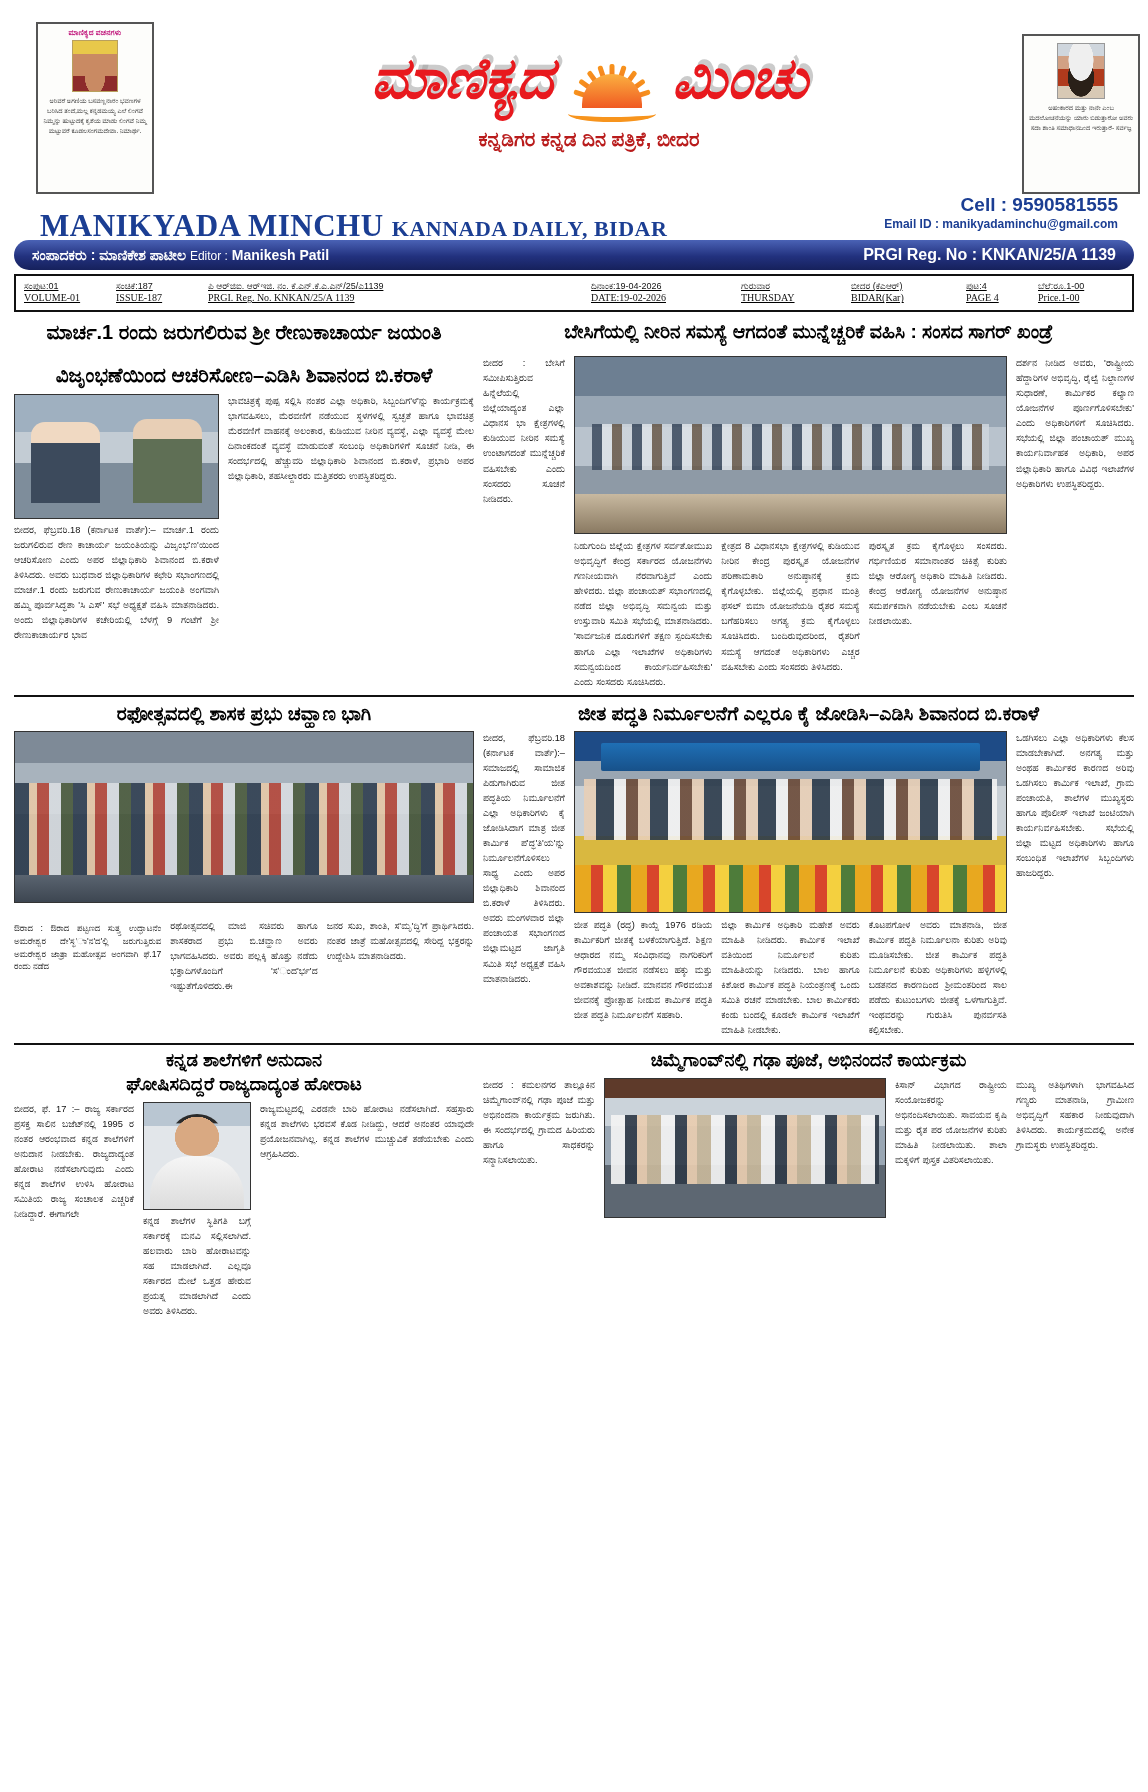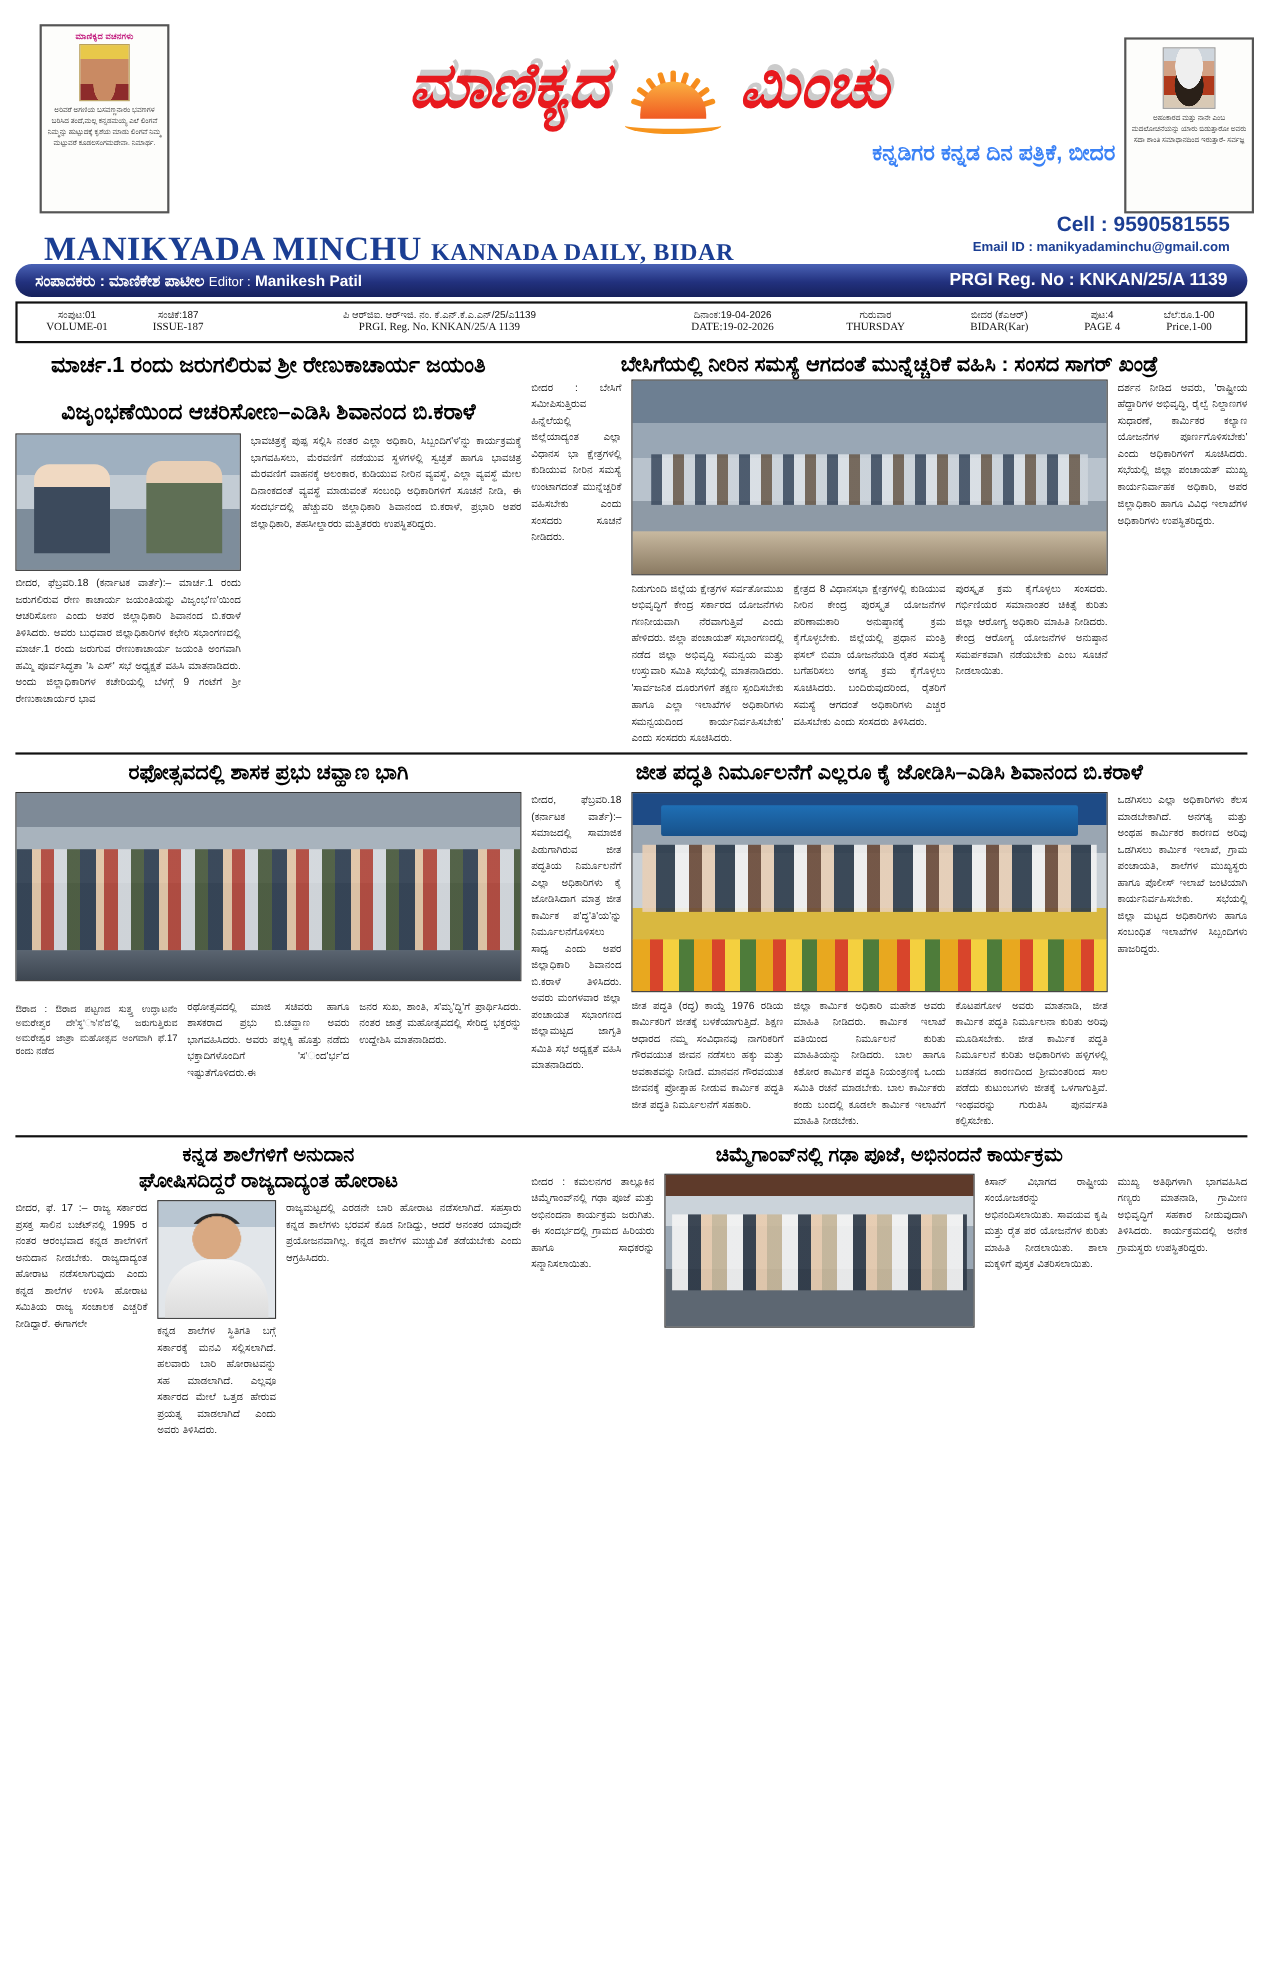--- a/index.html
+++ b/index.html
@@ -57,22 +57,22 @@
   .sun .dome {
     position:absolute; left:26px; bottom:18px; width:60px; height:34px;
     background: linear-gradient(#fbb040,#f05a22);
     border-radius: 30px 30px 0 0;
   }
   .sun .base {
     position:absolute; left:12px; bottom:4px; width:88px; height:16px;
     border-bottom: 5px solid #f7941d; border-radius: 0 0 50% 50%;
   }
   .logo-sub {
-    font-size: 20px; font-weight: bold; color: #3b82f6;
-    font-family: "Liberation Sans", sans-serif; margin-top: 2px; text-align: right;
+    font-size: 20px; font-weight: bold; color: #b91c1c;
+    font-family: "Liberation Sans", sans-serif; margin-top: 2px;
   }
 
   .title-row { position: relative; height: 42px; margin-top: -4px; }
   .eng-title {
     position:absolute; left: 26px; top: 12px;
     font-family: "Liberation Serif", serif; font-weight: bold;
     font-size: 31px; color: #1b3e93; letter-spacing: .5px;
   }
   .eng-title .small { font-size: 22px; }
   .contact { position:absolute; right: 16px; top: -2px; text-align: right; }
@@ -86,21 +86,21 @@
     padding: 0 18px; color:#fff;
   }
   .bb-left { font-family:"Liberation Sans",sans-serif; font-size:14px; font-weight:bold; }
   .bb-left .ed { font-size:12px; font-weight:normal; }
   .bb-right { font-family:"Liberation Sans",sans-serif; font-size:16px; font-weight:bold; }
 
   .info-bar {
     margin-top: 4px; border: 2px solid #111; height: 38px;
     display:flex; align-items:center; padding: 0 8px;
   }
-  .info-cell { text-align:center; font-family:"Liberation Sans",sans-serif; line-height:1.25; }
+  .info-cell { text-align:left; font-family:"Liberation Sans",sans-serif; line-height:1.25;text-decoration:underline; }
   .info-cell .k { font-size: 9px; color:#111; }
   .info-cell .e { font-size: 10px; color:#111; font-family:"Liberation Serif",serif; }
 
   
   .rule { border-top: 2px solid #111; margin: 5px 0; }
 
   .hl {
     font-family:"Liberation Sans", sans-serif; font-weight: bold;
     color:#000; text-align:center; line-height: 1.22;
   }
@@ -310,21 +310,21 @@
           <div class="body-txt" style="margin-top:4px">ಬೀದರ, ಫೆಬ್ರವರಿ.18 (ಕರ್ನಾಟಕ ವಾರ್ತೆ):– ಮಾರ್ಚ.1 ರಂದು ಜರುಗಲಿರುವ ರೇಣ ಕಾಚಾರ್ಯ ಜಯಂತಿಯನ್ನು ವಿಜೃಂಭ'ಣ'ಯಿಂದ ಆಚರಿಸೋಣ ಎಂದು ಅಪರ ಜಿಲ್ಲಾಧಿಕಾರಿ ಶಿವಾನಂದ ಬಿ.ಕರಾಳೆ ತಿಳಿಸಿದರು. ಅವರು ಬುಧವಾರ ಜಿಲ್ಲಾಧಿಕಾರಿಗಳ ಕಛೇರಿ ಸಭಾಂಗಣದಲ್ಲಿ ಮಾರ್ಚ.1 ರಂದು ಜರುಗುವ ರೇಣುಕಾಚಾರ್ಯ ಜಯಂತಿ ಅಂಗವಾಗಿ ಹಮ್ಮಿ ಪೂರ್ವಸಿದ್ಧತಾ 'ಸಿ ಎಸ್' ಸಭೆ ಅಧ್ಯಕ್ಷತೆ ವಹಿಸಿ ಮಾತನಾಡಿದರು. ಅಂದು ಜಿಲ್ಲಾಧಿಕಾರಿಗಳ ಕಚೇರಿಯಲ್ಲಿ ಬೆಳಗ್ಗೆ 9 ಗಂಟೆಗೆ ಶ್ರೀ ರೇಣುಕಾಚಾರ್ಯರ ಭಾವ</div>
         </div>
         <div class="col">
           <div class="body-txt">ಭಾವಚಿತ್ರಕ್ಕೆ ಪುಷ್ಪ ಸಲ್ಲಿಸಿ ನಂತರ ಎಲ್ಲಾ ಅಧಿಕಾರಿ, ಸಿಬ್ಬಂದಿಗ'ಳ'ನ್ನು ಕಾರ್ಯಕ್ರಮಕ್ಕೆ ಭಾಗವಹಿಸಲು, ಮೆರವಣಿಗೆ ನಡೆಯುವ ಸ್ಥಳಗಳಲ್ಲಿ ಸ್ವಚ್ಛತೆ ಹಾಗೂ ಭಾವಚಿತ್ರ ಮೆರವಣಿಗೆ ವಾಹನಕ್ಕೆ ಅಲಂಕಾರ, ಕುಡಿಯುವ ನೀರಿನ ವ್ಯವಸ್ಥೆ, ಎಲ್ಲಾ ವ್ಯವಸ್ಥೆ ಮೇಲ ದಿನಾಂಕದಂತೆ ವ್ಯವಸ್ಥೆ ಮಾಡುವಂತೆ ಸಂಬಂಧಿ ಅಧಿಕಾರಿಗಳಿಗೆ ಸೂಚನೆ ನೀಡಿ, ಈ ಸಂದರ್ಭದಲ್ಲಿ ಹೆಚ್ಚುವರಿ ಜಿಲ್ಲಾಧಿಕಾರಿ ಶಿವಾನಂದ ಬಿ.ಕರಾಳೆ, ಪ್ರಭಾರಿ ಅಪರ ಜಿಲ್ಲಾಧಿಕಾರಿ, ತಹಸೀಲ್ದಾರರು ಮತ್ತಿತರರು ಉಪಸ್ಥಿತರಿದ್ದರು.</div>
         </div>
       </div>
     </div>
 
     <div style="flex:1 1 0; min-width:0">
       <div class="hl h2">ಬೇಸಿಗೆಯಲ್ಲಿ ನೀರಿನ ಸಮಸ್ಯೆ ಆಗದಂತೆ ಮುನ್ನೆಚ್ಚರಿಕೆ ವಹಿಸಿ : ಸಂಸದ ಸಾಗರ್ ಖಂಡ್ರೆ</div>
-      <div class="cols" style="margin-top:2px">
+      <div class="cols" style="margin-top:13px">
         <div class="col" style="flex:0 0 82px">
           <div class="body-txt">ಬೀದರ : ಬೇಸಿಗೆ ಸಮೀಪಿಸುತ್ತಿರುವ ಹಿನ್ನೆಲೆಯಲ್ಲಿ ಜಿಲ್ಲೆಯಾದ್ಯಂತ ಎಲ್ಲಾ ವಿಧಾನಸ ಭಾ ಕ್ಷೇತ್ರಗಳಲ್ಲಿ ಕುಡಿಯುವ ನೀರಿನ ಸಮಸ್ಯೆ ಉಂಟಾಗದಂತೆ ಮುನ್ನೆಚ್ಚರಿಕೆ ವಹಿಸಬೇಕು ಎಂದು ಸಂಸದರು ಸೂಚನೆ ನೀಡಿದರು.</div>
         </div>
         <div class="col" style="flex:1 1 0">
           <div class="photo ph-meet" style="height:178px"></div>
           <div class="cols" style="margin-top:5px">
             <div class="col">
                 <div class="body-txt">ನಿಡುಗುಂದಿ ಜಿಲ್ಲೆಯ ಕ್ಷೇತ್ರಗಳ ಸರ್ವತೋಮುಖ ಅಭಿವೃದ್ಧಿಗೆ ಕೇಂದ್ರ ಸರ್ಕಾರದ ಯೋಜನೆಗಳು ಗಣನೀಯವಾಗಿ ನೆರವಾಗುತ್ತಿವೆ ಎಂದು ಹೇಳಿದರು. ಜಿಲ್ಲಾ ಪಂಚಾಯತ್ ಸಭಾಂಗಣದಲ್ಲಿ ನಡೆದ ಜಿಲ್ಲಾ ಅಭಿವೃದ್ಧಿ ಸಮನ್ವಯ ಮತ್ತು ಉಸ್ತುವಾರಿ ಸಮಿತಿ ಸಭೆಯಲ್ಲಿ ಮಾತನಾಡಿದರು. 'ಸಾರ್ವಜನಿಕ ದೂರುಗಳಿಗೆ ತಕ್ಷಣ ಸ್ಪಂದಿಸಬೇಕು ಹಾಗೂ ಎಲ್ಲಾ ಇಲಾಖೆಗಳ ಅಧಿಕಾರಿಗಳು ಸಮನ್ವಯದಿಂದ ಕಾರ್ಯನಿರ್ವಹಿಸಬೇಕು' ಎಂದು ಸಂಸದರು ಸೂಚಿಸಿದರು.</div>
               </div>
             <div class="col">

